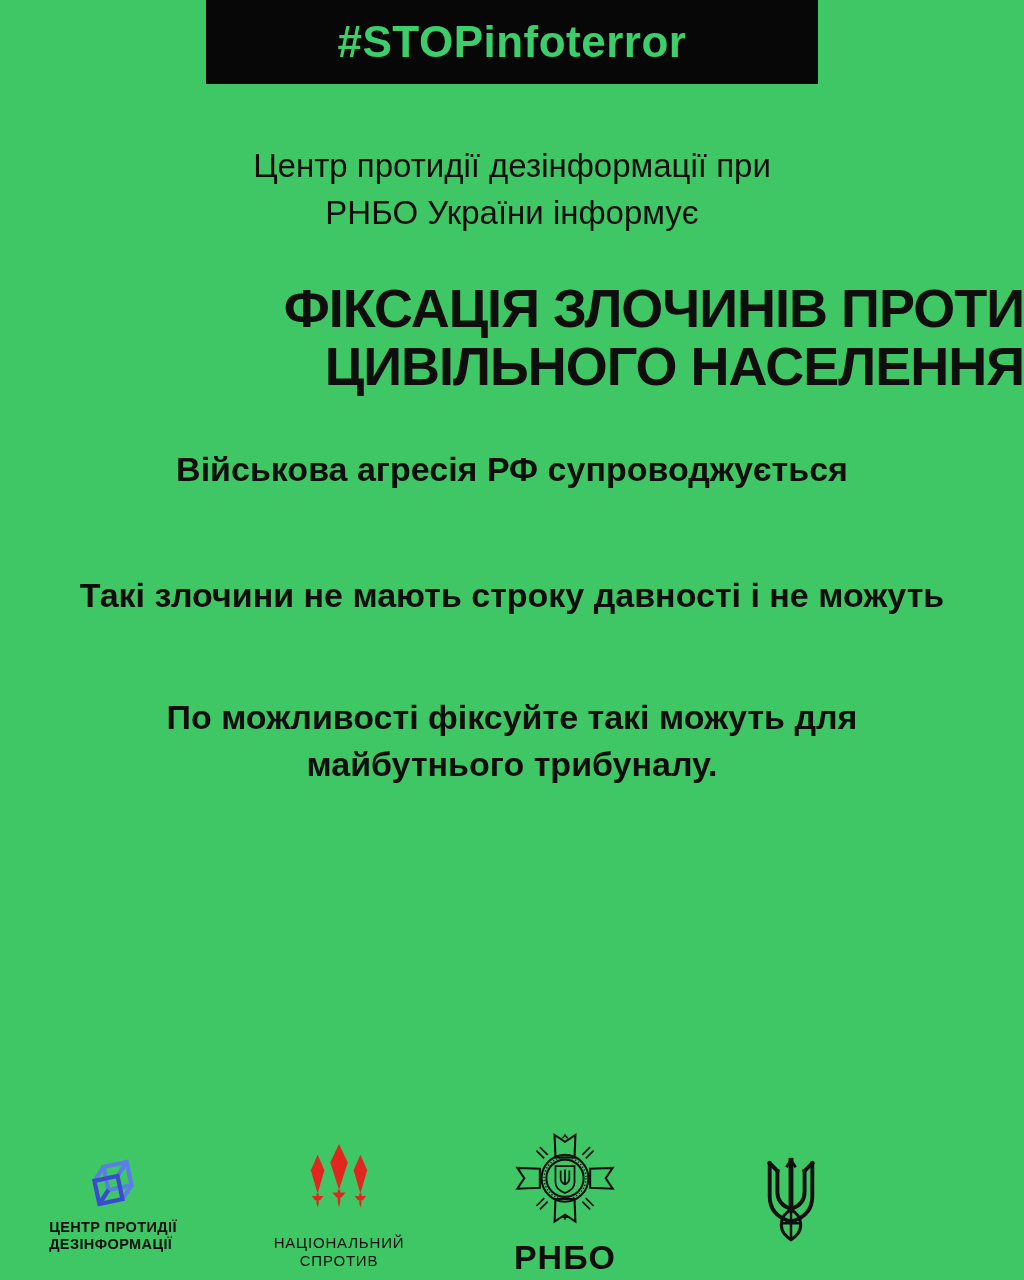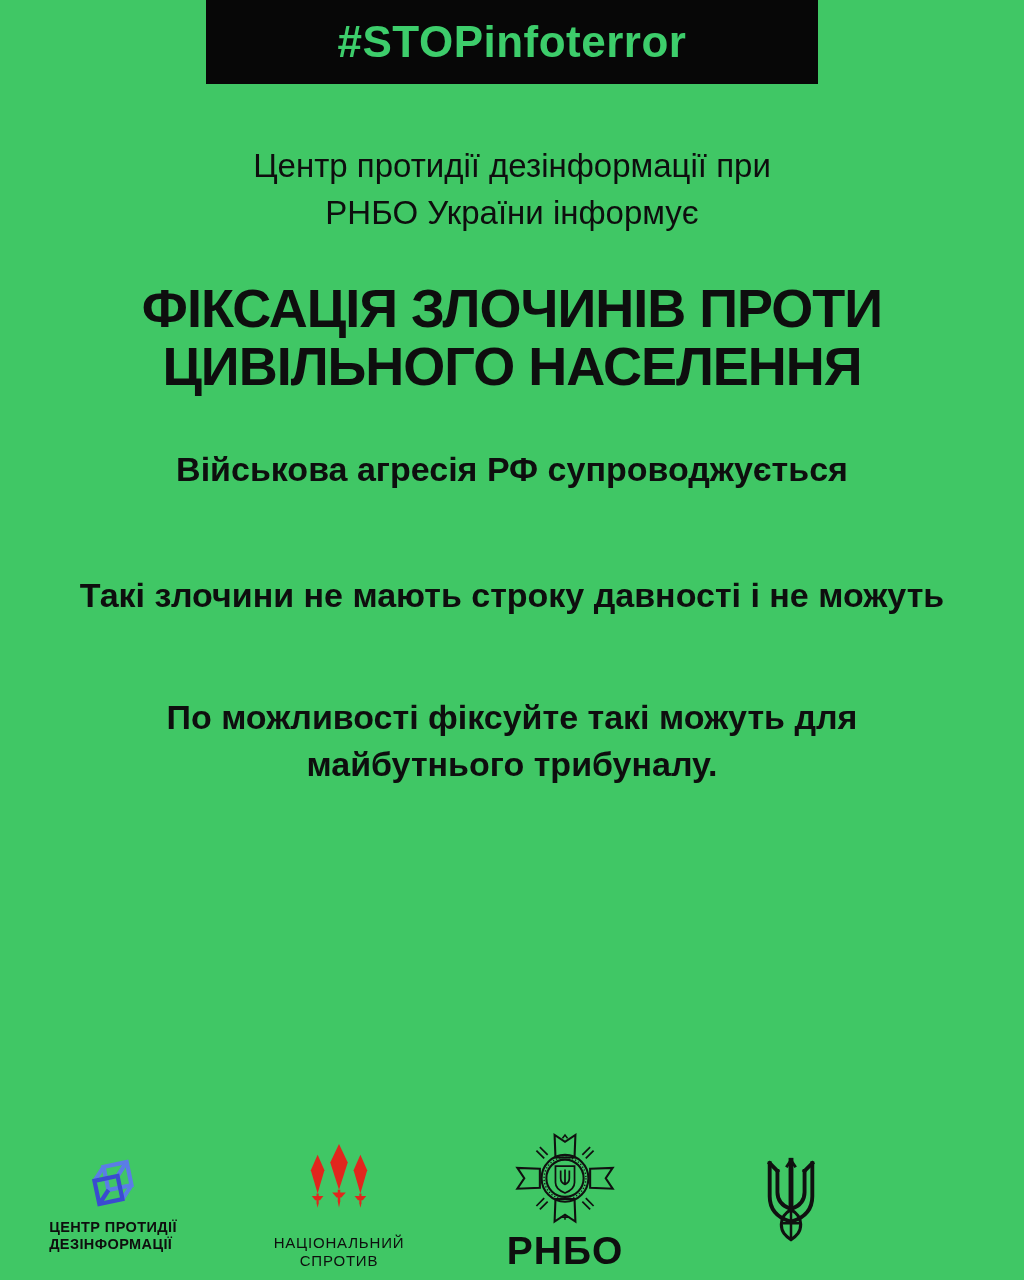--- a/index.html
+++ b/index.html
@@ -22,35 +22,35 @@
     width:612px;height:84px;background:var(--banner-bg);
     display:flex;align-items:center;justify-content:center;
   }
   .banner span{
     color:var(--banner-text);
     font-size:44px;font-weight:800;letter-spacing:0.5px;
   }
 
   .textblock{position:absolute;left:0;width:1024px;text-align:center;color:var(--text);}
   .intro{top:142px;font-size:33px;font-weight:400;line-height:47px;}
-  .heading{top:279px;font-size:54px;font-weight:800;line-height:58px;letter-spacing:-1px;}
+  .heading{top:279px;font-size:54px;font-weight:800;line-height:58px;letter-spacing:-1px;text-align:right;}
   .para{font-size:34px;font-weight:600;line-height:47px;}
   .p1{top:446px;}
   .p2{top:572px;}
   .p3{top:694px;}
 
   .footer{
     position:absolute;left:0;top:1128px;width:904px;height:152px;
     display:flex;flex-direction:row;
   }
   .logo-col{flex:1 1 0;display:flex;flex-direction:column;align-items:center;}
   .logo-label{color:var(--text);text-align:center;}
   .ccd-label{margin-top:9px;font-size:14.5px;font-weight:700;line-height:17px;letter-spacing:0.4px;text-align:left;}
   .res-label{margin-top:21px;font-size:15px;font-weight:400;line-height:18px;letter-spacing:0.8px;}
-  .rnbo-label{font-size:39px;font-weight:600;letter-spacing:1px;}
+  .rnbo-label{margin-top:9px;font-size:34px;font-weight:600;letter-spacing:1px;}
   .mt-cube{margin-top:28px;}
   .mt-arrows{margin-top:15px;}
   .mt-emblem{margin-top:3px;}
   .mt-tryzub{margin-top:29px;}
 
   svg{display:block;}
   .cube-back{stroke:var(--cube-blue-light);}
   .cube-front{stroke:var(--cube-blue-dark);}
   .cube-link{stroke:var(--cube-blue-light);}
   .arrow{fill:var(--resistance-red);}

